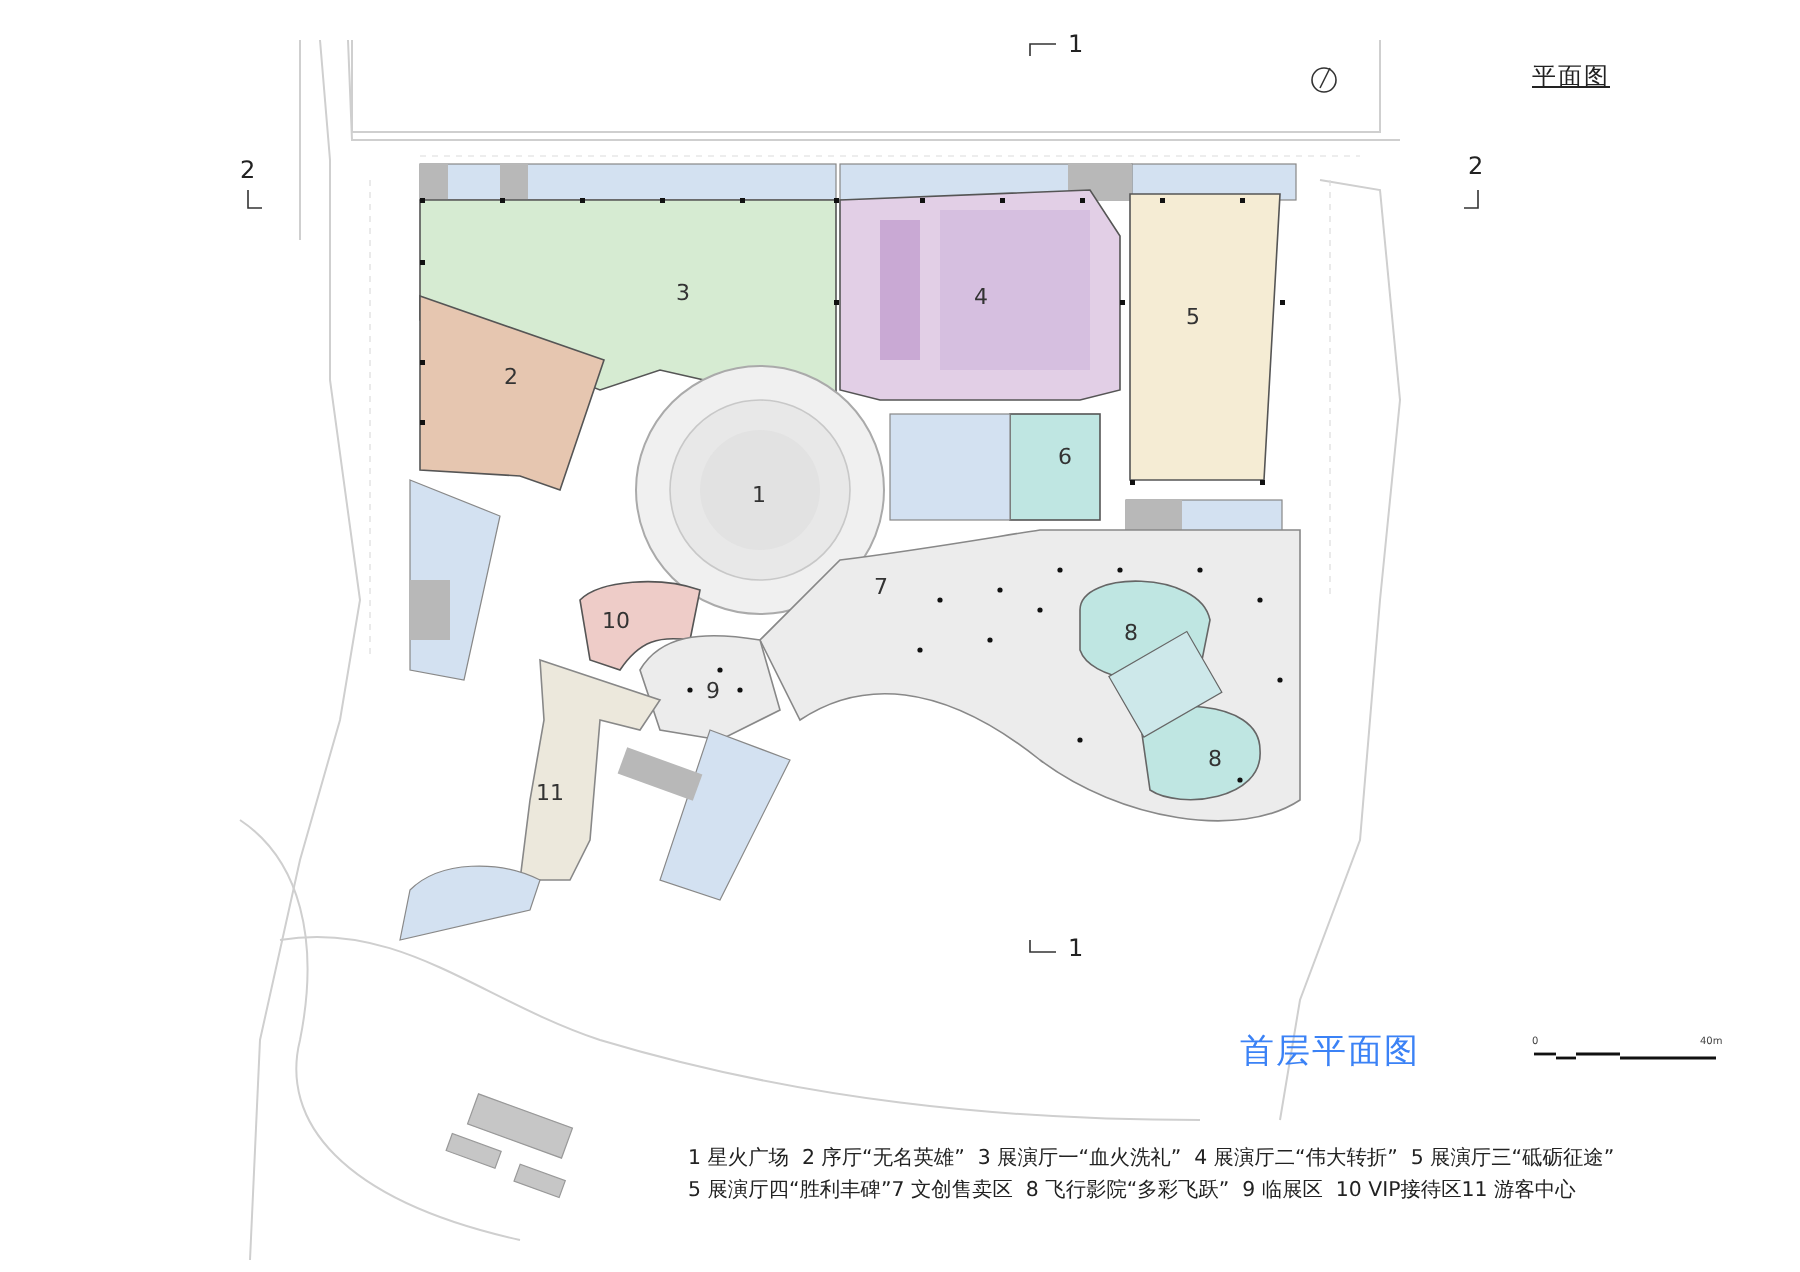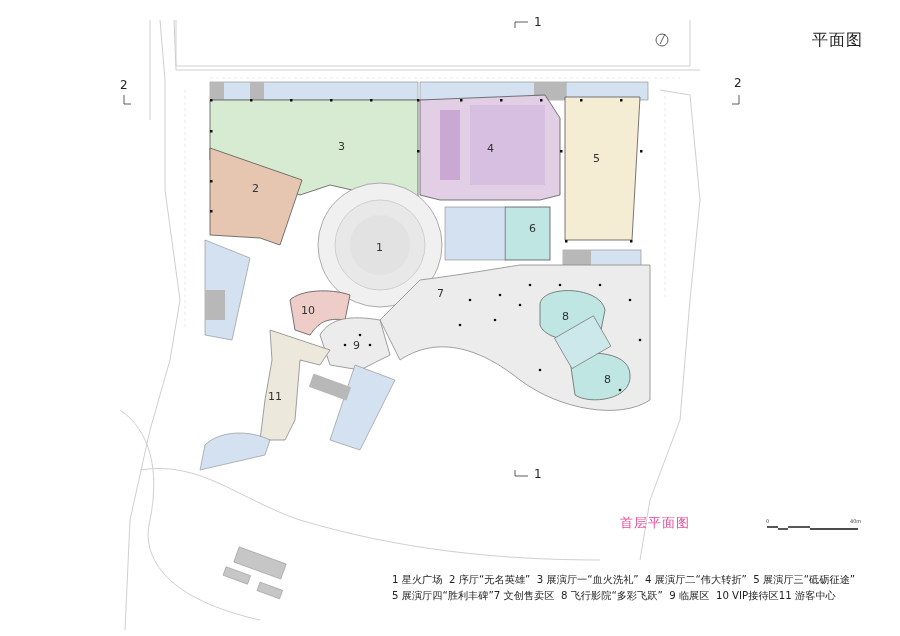--- a/index.html
+++ b/index.html
@@ -1,20 +1,20 @@
 <!DOCTYPE html>
 <html><head>
 <meta charset="utf-8">
 <style>
   html,body{margin:0;padding:0;background:#ffffff;}
   body{width:900px;height:636px;position:relative;overflow:hidden;font-family:"DejaVu Sans","Liberation Sans",sans-serif;color:#222;}
   #plan{position:absolute;left:0;top:0;width:900px;height:636px;}
-  .title{position:absolute;left:812px;top:30px;font-size:16px;letter-spacing:1px;color:#222;}
-  .subtitle{position:absolute;left:620px;top:514px;font-size:13px;letter-spacing:1px;color:#ec4899;text-align:center;}
-  .legend{position:absolute;left:344px;top:572px;font-size:10.2px;line-height:16px;color:#222;white-space:nowrap;margin-left:48px;}
+  .title{position:absolute;left:766px;top:30px;font-size:12px;letter-spacing:1px;color:#222;text-decoration:underline;}
+  .subtitle{position:absolute;left:620px;top:514px;font-size:17px;letter-spacing:1px;color:#3b82f6;text-align:center;}
+  .legend{position:absolute;left:344px;top:572px;font-size:10.2px;line-height:16px;color:#222;white-space:nowrap;}
   .sec{position:absolute;font-size:12px;color:#222;}
   .num{font-family:"DejaVu Sans",sans-serif;font-size:11px;fill:#333;}
   .scale-label{position:absolute;font-size:5px;color:#444;}
 </style>
 </head>
 <body>
 
 <svg id="plan" viewBox="0 0 900 636" xmlns="http://www.w3.org/2000/svg">
 
   <g fill="none" stroke="#cfcfcf" stroke-width="1">

